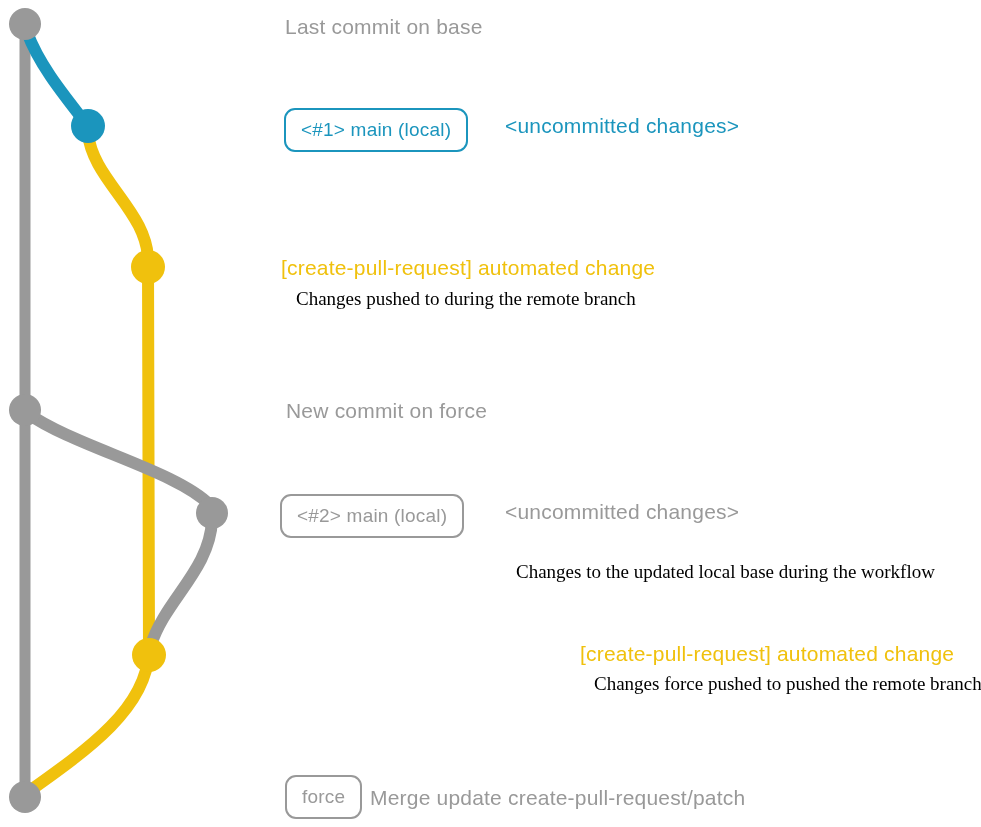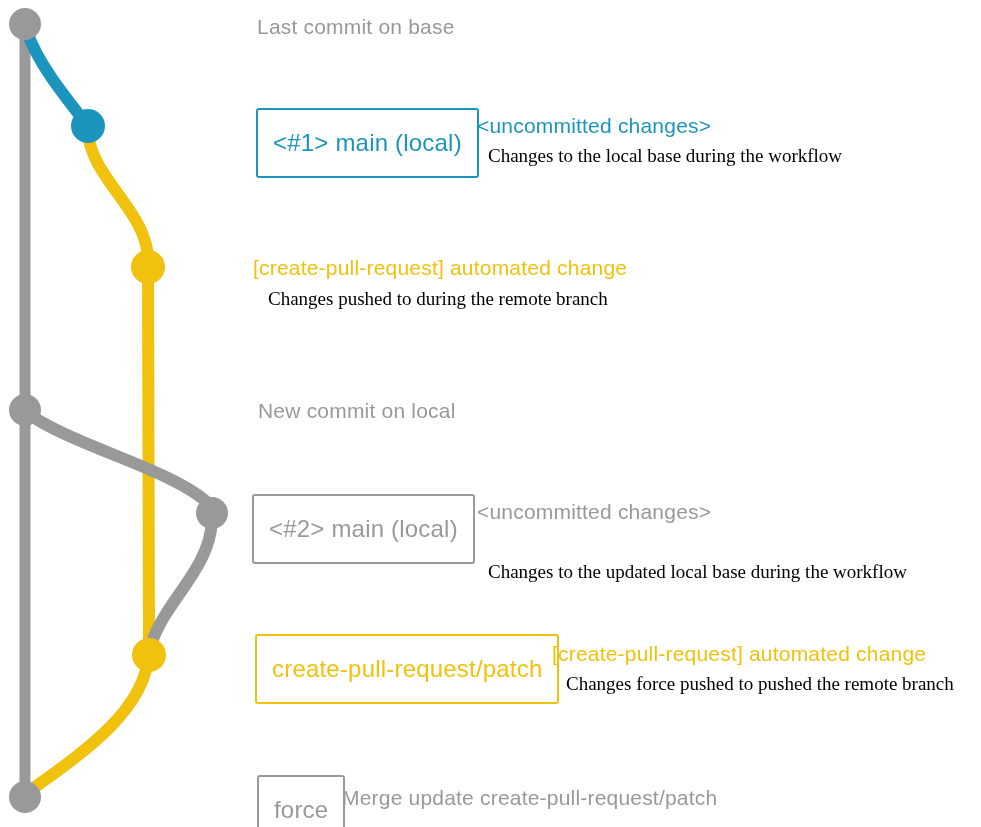--- a/index.html
+++ b/index.html
@@ -5,34 +5,34 @@
   html, body { margin: 0; padding: 0; background: #ffffff; }
   .stage {
     position: relative;
     width: 981px;
     height: 827px;
     background: #ffffff;
     overflow: hidden;
     font-family: "Liberation Sans", sans-serif;
   }
   .graph-svg { position: absolute; left: 0; top: 0; }
-  .abs { position: absolute; white-space: nowrap; }
+  .abs { position: absolute; white-space: nowrap; margin-left: 28px; }
   .msg {
     font-size: 21px;
     line-height: 26px;
     letter-spacing: 0.2px;
   }
   .pill {
     display: inline-flex;
     align-items: center;
-    font-size: 24px;
+    font-size: 19px;
     line-height: 26px;
-    padding: 20px 15px;
+    padding: 7px 15px;
     border: 2px solid currentColor;
-    border-radius: 3px;
+    border-radius: 11px;
     letter-spacing: 0.2px;
     background: #ffffff;
   }
   .note {
     font-family: "Liberation Serif", serif;
     font-size: 19px;
     line-height: 23px;
     color: #000000;
   }
 </style>
@@ -59,31 +59,29 @@
     <circle cx="25" cy="410" r="16" fill="#999999"></circle>
     <circle cx="212" cy="513" r="16" fill="#999999"></circle>
     <circle cx="149" cy="655" r="17" fill="#f0c10d"></circle>
     <circle cx="25" cy="797" r="16" fill="#999999"></circle>
   </svg>
 
   <div class="abs msg" style="left: 257px; top: 14px; color: rgb(153, 153, 153);">Last commit on base</div>
 
   <div class="abs pill" style="left: 256px; top: 108px; color: rgb(27, 149, 189);">&lt;#1&gt; main (local)</div>
   <div class="abs msg" style="left: 477px; top: 113px; color: rgb(27, 149, 189);">&lt;uncommitted changes&gt;</div>
-  <div class="abs note" style="left:488px; top:144px;">Changes to the local base during the workflow</div>
 
   <div class="abs msg" style="left: 253px; top: 255px; color: rgb(240, 193, 13);">[create-pull-request] automated change</div>
   <div class="abs note" style="left:268px; top:287px;">Changes pushed to during the remote branch</div>
 
-  <div class="abs msg" style="left: 258px; top: 398px; color: rgb(153, 153, 153);">New commit on local</div>
+  <div class="abs msg" style="left: 258px; top: 398px; color: rgb(153, 153, 153);">New commit on force</div>
 
   <div class="abs pill" style="left: 252px; top: 494px; color: rgb(153, 153, 153);">&lt;#2&gt; main (local)</div>
   <div class="abs msg" style="left: 477px; top: 499px; color: rgb(153, 153, 153);">&lt;uncommitted changes&gt;</div>
   <div class="abs note" style="left:488px; top:560px;">Changes to the updated local base during the workflow</div>
 
-  <div class="abs pill" style="left: 255px; top: 634px; color: rgb(240, 193, 13);">create-pull-request/patch</div>
   <div class="abs msg" style="left: 552px; top: 641px; color: rgb(240, 193, 13);">[create-pull-request] automated change</div>
   <div class="abs note" style="left:566px; top:672px;">Changes force pushed to pushed the remote branch</div>
 
   <div class="abs pill" style="left: 257px; top: 775px; color: rgb(153, 153, 153);">force</div>
   <div class="abs msg" style="left: 342px; top: 785px; color: rgb(153, 153, 153);">Merge update create-pull-request/patch</div>
 
 </div>
 
 </body></html>

